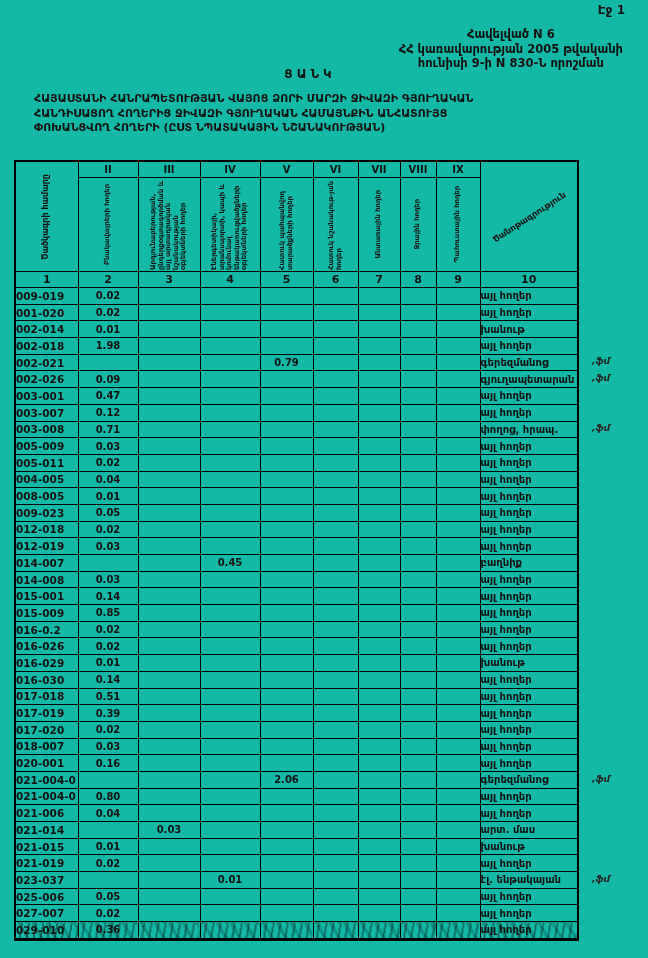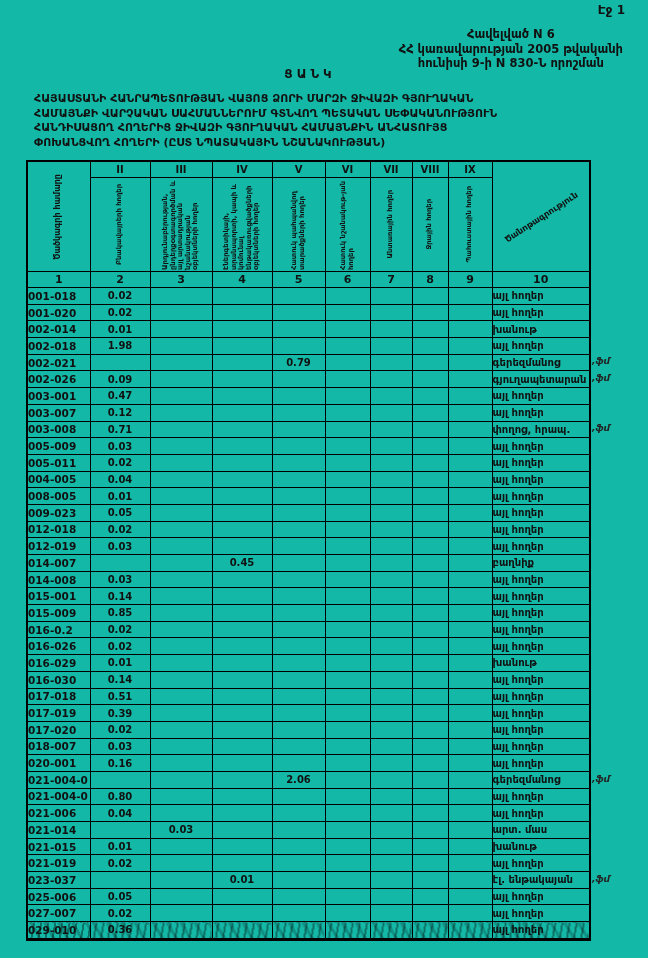--- a/index.html
+++ b/index.html
@@ -21,21 +21,21 @@
   }
   .heading{
     position:absolute;top:67px;left:0;width:620px;
     text-align:center;font-size:12px;font-weight:bold;letter-spacing:4px;
   }
   .subtitle{
     position:absolute;top:92px;left:34px;width:580px;
     font-size:11px;font-weight:bold;line-height:1.34;
   }
   table.land{
-    position:absolute;left:26px;top:160px;width:563px;
+    position:absolute;left:14px;top:160px;width:563px;
     border-collapse:collapse;table-layout:fixed;padding-left:12px;
   }
   table.land th,table.land td{
     border:1px solid #000;
     padding:0;margin:0;
     font-weight:bold;color:#111;
     overflow:hidden;white-space:nowrap;
   }
   table.land{border:2px solid #000;}
   .roman-row th{height:15px;font-size:10px;text-align:center;border-bottom:2px solid #000;}
@@ -81,21 +81,20 @@
   <div class="appendix">
     <div>Հավելված N 6</div>
     <div>ՀՀ կառավարության 2005 թվականի</div>
     <div>հունիսի 9-ի N 830-Ն որոշման</div>
   </div>
 
   <div class="heading">ՑԱՆԿ</div>
 
   <div class="subtitle">
     <div>ՀԱՅԱՍՏԱՆԻ ՀԱՆՐԱՊԵՏՈՒԹՅԱՆ  ՎԱՅՈՑ ՁՈՐԻ ՄԱՐԶԻ  ՋԻՎԱԶԻ ԳՅՈՒՂԱԿԱՆ</div>
-    <div>ՀԱՄԱՅՆՔԻ ՎԱՐՉԱԿԱՆ ՍԱՀՄԱՆՆԵՐՈՒՄ ԳՏՆՎՈՂ  ՊԵՏԱԿԱՆ ՍԵՓԱԿԱՆՈՒԹՅՈՒՆ</div>
     <div>ՀԱՆԴԻՍԱՑՈՂ ՀՈՂԵՐԻՑ ՋԻՎԱԶԻ ԳՅՈՒՂԱԿԱՆ ՀԱՄԱՅՆՔԻՆ ԱՆՀԱՏՈՒՅՑ</div>
     <div>ՓՈԽԱՆՑՎՈՂ ՀՈՂԵՐԻ (ԸՍՏ ՆՊԱՏԱԿԱՅԻՆ ՆՇԱՆԱԿՈՒԹՅԱՆ)</div>
   </div>
 
   <table class="land">
     <colgroup>
       <col style="width:63px">
         <col style="width:60px">
         <col style="width:62px">
       <col style="width:60px">
@@ -157,21 +156,21 @@
         <th>5</th>
         <th>6</th>
         <th>7</th>
         <th>8</th>
         <th>9</th>
         <th>10</th>
       </tr>
     </thead>
     <tbody>
         <tr>
-          <td class="code">001-018</td>
+          <td class="code">009-019</td>
           <td class="val">0.02</td>
           <td class="val"></td>
           <td class="val"></td>
           <td class="val"></td>
           <td class="val"></td>
           <td class="val"></td>
           <td class="val"></td>
           <td class="val"></td>
           <td class="note">այլ հողեր</td>
         </tr>

